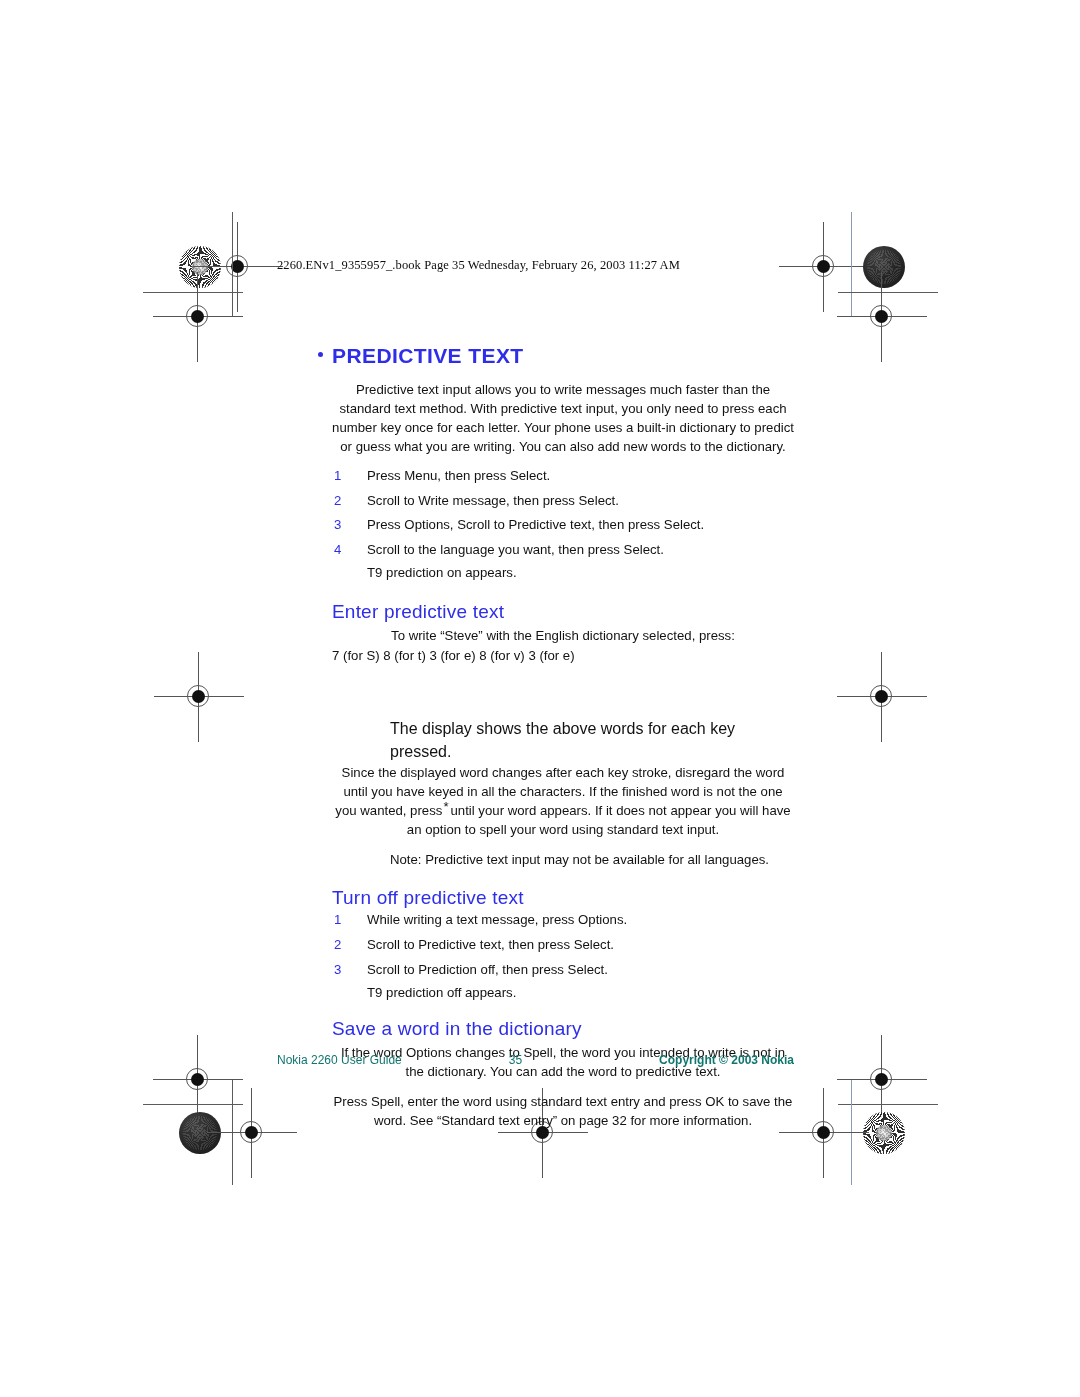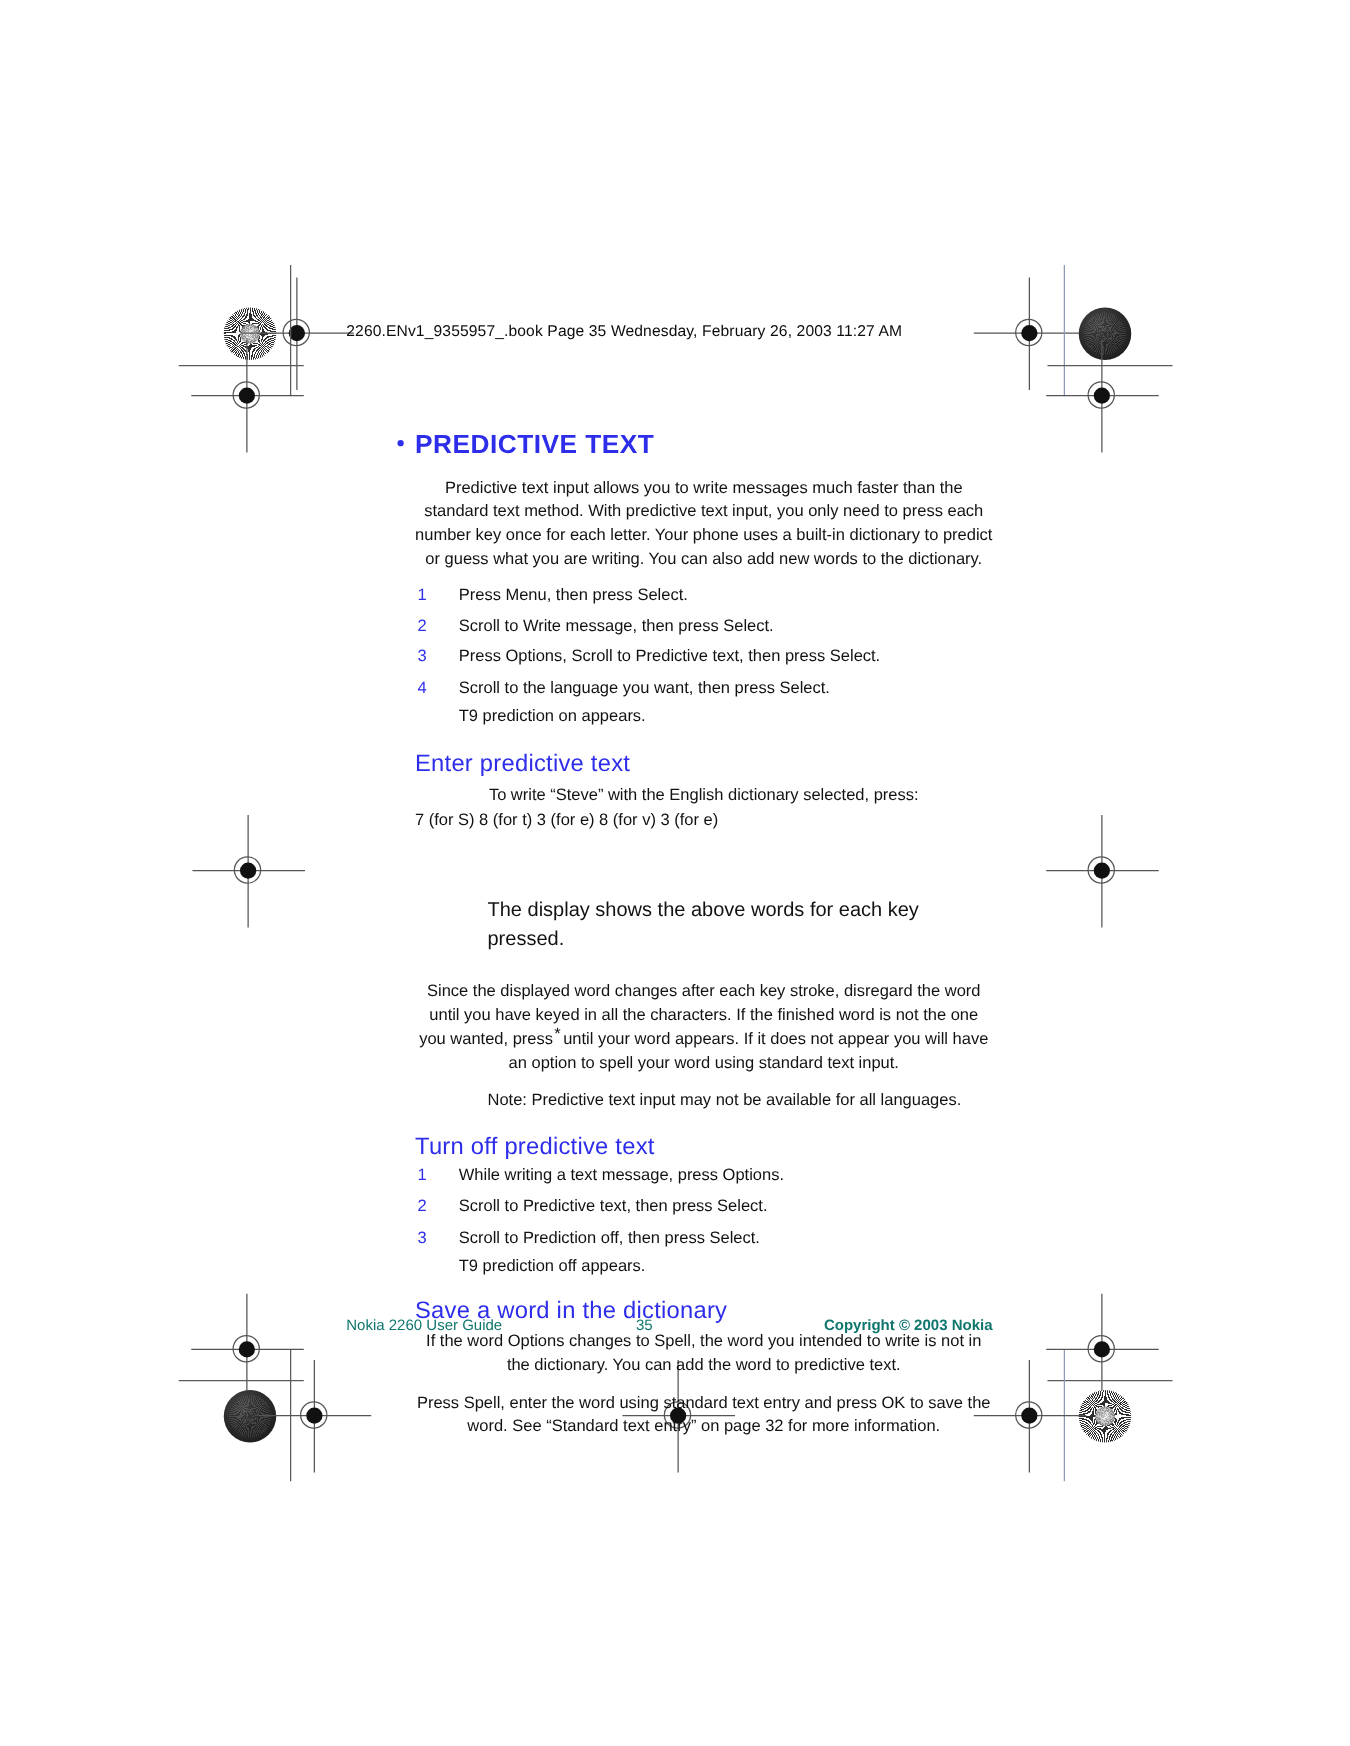--- a/index.html
+++ b/index.html
@@ -85,20 +85,21 @@
   .trim.blue { background: #8a9bb4; }
 
   
   .slug {
     position: absolute;
     left: 277px; top: 258px;
     font-size: 12.5px;
     letter-spacing: .1px;
     color: #0d0d0d;
     white-space: nowrap;
+    font-family: Liberation Serif, serif;
   }
 
   
   .content {
     position: absolute;
     left: 332px; top: 345px;
     width: 462px;
   }
 
   .chapter-title {
@@ -328,21 +329,21 @@
     </li>
   </ol>
   <div class="sub-note">T9 prediction on appears.</div>
 
   <h2 class="section">Enter predictive text</h2>
   <p class="body nogap">To write “Steve” with the English dictionary selected, press:</p>
   <p class="keyline">7 (for S)  8 (for t)  3  (for e)  8 (for v)  3 (for e)</p>
 
   <p class="centered-note">The display shows the above words for each key pressed.</p>
 
-  <p class="body" style="margin-top:20px;"><span>Since the displayed word changes after each key stroke, disregard the word until you have keyed in all the characters. If the finished word is not the one you wanted, press</span><span class="star">*</span><span>until your word appears. If it does not appear you will have an option to spell your word using standard text input.</span></p>
+  <p class="body" style=""><span>Since the displayed word changes after each key stroke, disregard the word until you have keyed in all the characters. If the finished word is not the one you wanted, press</span><span class="star">*</span><span>until your word appears. If it does not appear you will have an option to spell your word using standard text input.</span></p>
 
   <p class="note-indent">Note: Predictive text input may not be available for all languages.</p>
 
   <h2 class="section">Turn off predictive text</h2>
   <ol class="steps">
     <li>
       <span class="num">1</span>
       <span>While writing a text message, press Options.</span>
     </li>
     <li>

